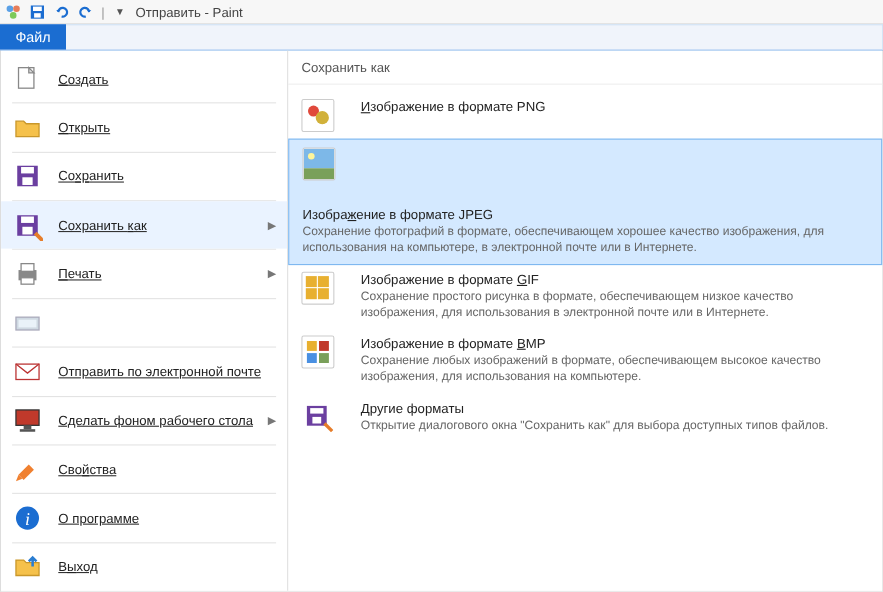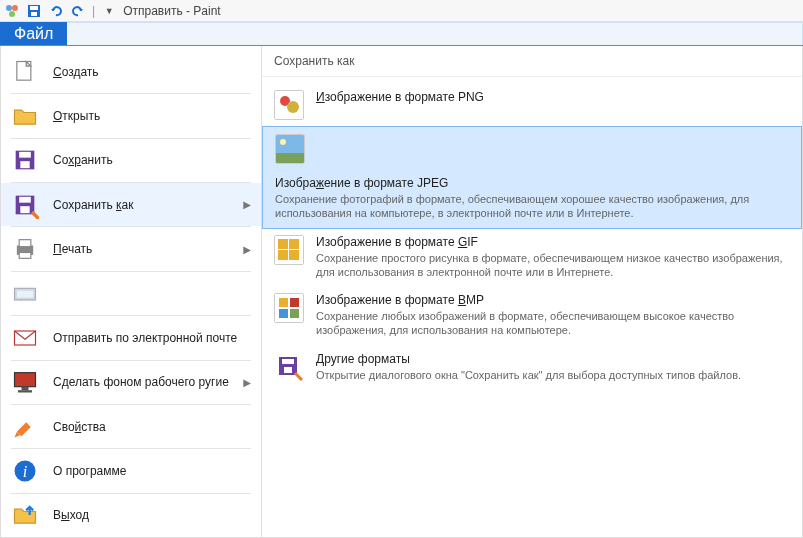--- a/index.html
+++ b/index.html
@@ -8,41 +8,41 @@
 
   
   .titlebar { height: 22px; display: flex; align-items: center; padding: 0 4px; gap: 6px; background: #f7f7f7; border-bottom: 1px solid #e0e0e0; }
   .qat { display: flex; align-items: center; gap: 6px; }
   .qat-icon { display: inline-flex; align-items: center; justify-content: center; width: 16px; height: 16px; }
   .title-sep { color: #999; }
   .title-text { color: #444; }
 
   
   .ribbon-tabs { height: 24px; background: #fff; border-bottom: 1px solid #4a90e2; display: flex; align-items: stretch; }
-  .file-tab { background: #1b6dd1; color: #fff; padding: 0 14px; display: flex; align-items: center; font-size: 16px; cursor: pointer; }
+  .file-tab { background: #1b6dd1; color: #fff; padding: 0 14px; display: flex; align-items: center; font-size: 13px; cursor: pointer; }
   .tabs-space { flex: 1; background: #f0f4fb; border: 1px solid #cfe0f3; border-left: none; border-bottom: none; }
 
   
   .backstage { display: flex; height: calc(538px - 22px - 24px); border: 1px solid #ddd; border-top: none; }
 
   
   .left-menu { width: 260px; background: #fff; display: flex; flex-direction: column; padding-top: 4px; }
-  .menu-item { display: flex; align-items: center; height: 44px; padding: 0 10px; gap: 14px; cursor: pointer; position: relative; }
+  .menu-item { display: flex; align-items: center; height: 44px; padding: 0 10px; gap: 14px; cursor: pointer; position: relative; text-decoration: underline; }
   .menu-item.selected { background: #eaf3ff; }
   .menu-item .icon-box { width: 28px; height: 28px; display: flex; align-items: center; justify-content: center; flex-shrink: 0; }
   .menu-item .label { color: #222; }
   .menu-item.disabled .label { color: #9e9e9e; }
   .menu-item .chev { position: absolute; right: 10px; color: #777; font-size: 10px; }
   .hr { height: 1px; background: #e3e3e3; margin: 0 10px; }
 
   
   .right-panel { flex: 1; background: #fff; border-left: 1px solid #e0e0e0; padding: 0; }
   .panel-header { padding: 8px 12px; color: #555; font-weight: 400; border-bottom: 1px solid #eee; }
   .format-list { padding: 6px 0; }
-  .format-item { display: flex; gap: 12px; padding: 7px 12px; cursor: pointer; justify-content: center; }
+  .format-item { display: flex; gap: 24px; padding: 7px 12px; cursor: pointer; justify-content: center; }
   .format-item.hover { background: #d4e9ff; border: 1px solid #7fb8f0; margin: -1px 0; flex-direction: column; }
   .format-item .thumb { width: 30px; height: 30px; flex-shrink: 0; display:flex; align-items:center; justify-content:center; border:1px solid #ccc; border-radius:2px; background:#fafafa; overflow:hidden; }
   .format-item .thumb svg { width: 28px; height: 28px; }
   .format-item .text { flex: 1; }
   .format-item .ftitle { color: #222; font-size: 12px; margin-bottom: 2px; }
   .format-item .fdesc { color: #666; font-size: 11px; line-height: 1.3; }
 
   .u { text-decoration: underline; }
 
   
@@ -180,21 +180,21 @@
       <div class="hr"></div>
 
       <div class="menu-item">
         <span class="icon-box">
           <svg viewBox="0 0 24 24">
               <rect x="3" y="4" width="18" height="12" fill="#c0392b" stroke="#333"></rect>
               <rect x="9" y="16" width="6" height="3" fill="#555"></rect>
               <rect x="6" y="19" width="12" height="2" fill="#555"></rect>
             </svg>
         </span>
-        <span class="label">Сделать фоном рабочего ругие</span>
+        <span class="label">Сделать фоном рабочего стола</span>
         <span class="chev">▶</span>
       </div>
       <div class="hr"></div>
 
       <div class="menu-item">
         <span class="icon-box">
           <svg viewBox="0 0 24 24">
               <path d="M5 16 L13 8 L17 12 L9 20 Z" fill="#f08030"></path>
               <path d="M5 16 L3 21 L8 19 Z" fill="#f08030"></path>
             </svg>

